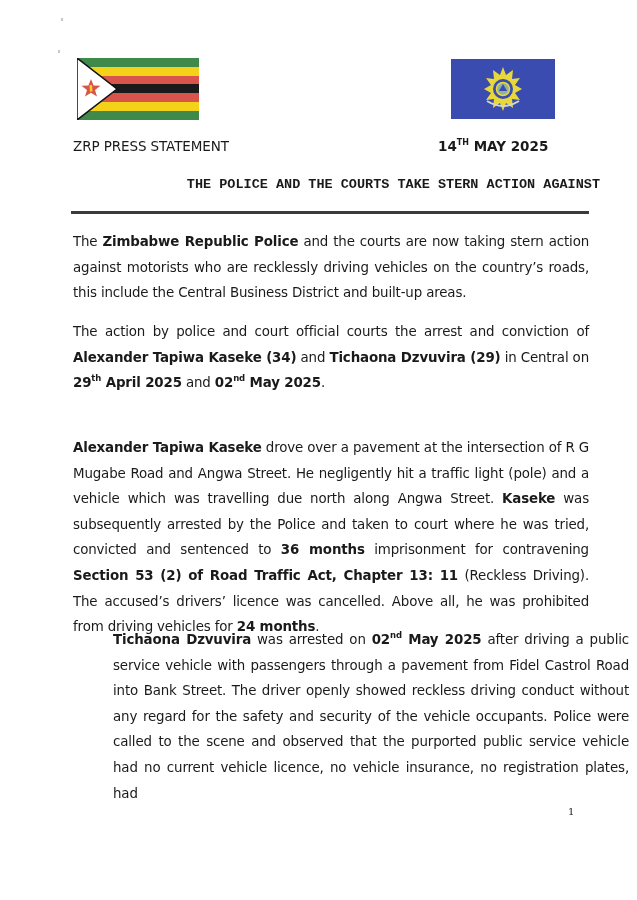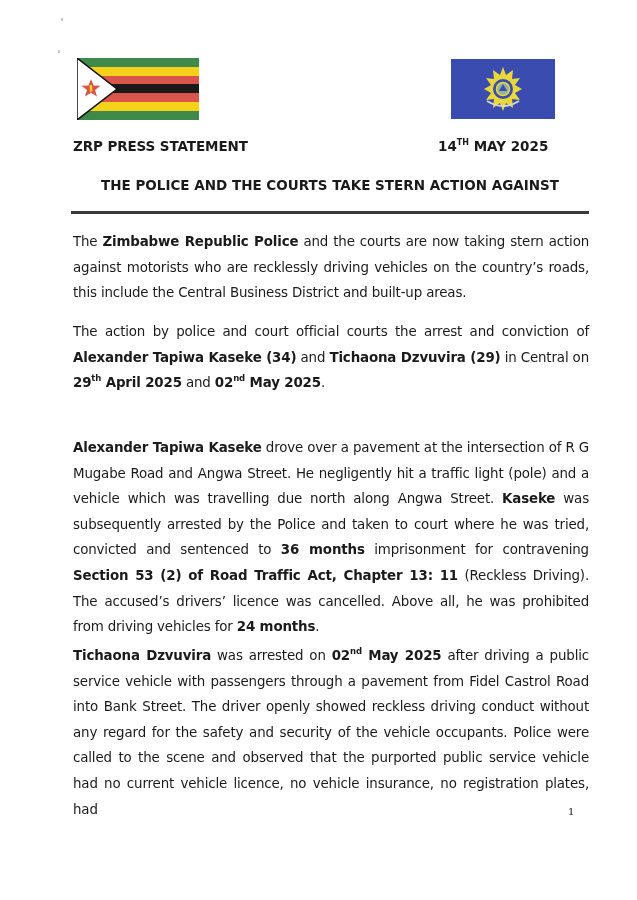--- a/index.html
+++ b/index.html
@@ -2,34 +2,34 @@
 <html><head>
   <meta charset="utf-8">
   <style>
     * { margin: 0; padding: 0; box-sizing: border-box; }
     html, body { width: 637px; height: 900px; background: #ffffff; overflow: hidden; }
     body { position: relative; font-family: "DejaVu Sans", "Liberation Sans", sans-serif; color: #1a1a1a; }
 
     .flag-zw { position: absolute; left: 77px; top: 58px; width: 122px; height: 62px; }
     .flag-zrp { position: absolute; left: 451px; top: 59px; width: 104px; height: 60px; background: #3a4cb0; }
 
-    .hdr-left { position: absolute; left: 73px; top: 138px; font-weight: bold; font-size: 13.5px; letter-spacing: -0.1px; text-align: center; }
+    .hdr-left { position: absolute; left: 73px; top: 138px; font-weight: normal; font-size: 13.5px; letter-spacing: -0.1px; text-align: center; }
     .hdr-right { position: absolute; left: 438px; top: 138px; font-weight: bold; font-size: 13.5px; white-space: nowrap; }
     .hdr-right sup { font-size: 8px; position: relative; top: -1px; }
 
-    .title { position: absolute; left: 60px; width: 540px; top: 176px; text-align: center; font-weight: bold; font-size: 13.5px; line-height: 18px; }
+    .title { position: absolute; left: 60px; width: 540px; top: 176px; text-align: right; font-weight: bold; font-size: 13.5px; line-height: 18px; font-family: Liberation Mono, monospace; }
     .rule { position: absolute; left: 71px; top: 211px; width: 518px; height: 3px; background: #3b3b3b; }
 
     .body { position: absolute; left: 73px; width: 516px; font-size: 13.4px; line-height: 25.6px; text-align: justify; letter-spacing: -0.15px; }
     .body b { font-weight: bold; }
     .body sup { font-size: 8.5px; line-height: 0; position: relative; top: -1px; }
     .p1 { top: 229px; }
     .p2 { top: 319px; }
     .p3 { top: 411px; margin-top: 24px; }
-    .p4 { top: 643px; }
+    .p4 { top: 627px; margin-left: 40px; }
 
     .pagenum { position: absolute; left: 568px; top: 806px; font-family: "DejaVu Serif", serif; font-size: 10px; color: #222; }
     .speck { position: absolute; width: 2px; height: 3px; background: #c8c8c8; }
   </style>
 </head>
 <body>
 
 <div class="speck" style="left:61px;top:18px;"></div>
 <div class="speck" style="left:58px;top:50px;"></div>
 

